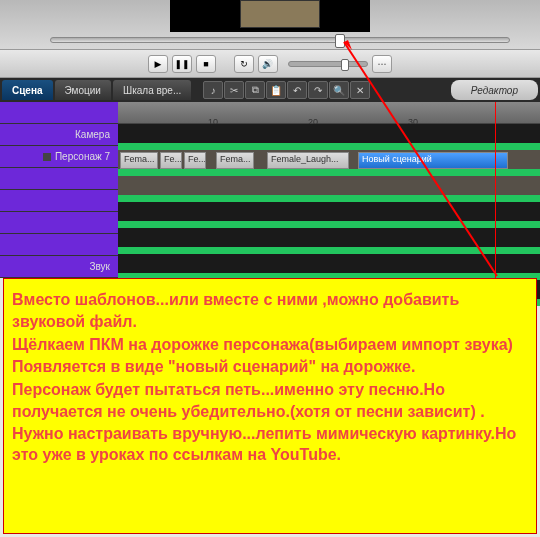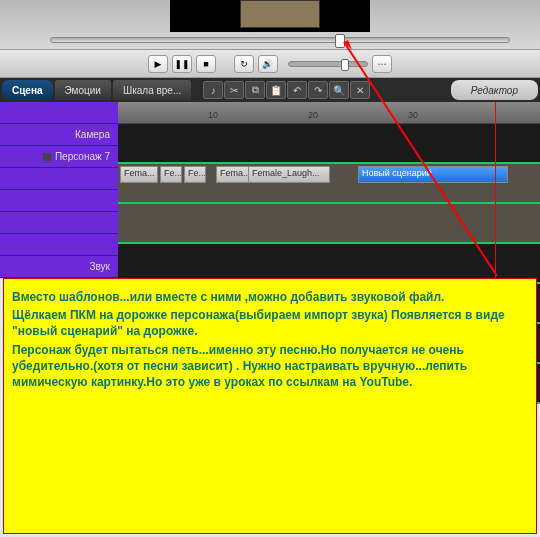--- a/index.html
+++ b/index.html
@@ -11,41 +11,41 @@
   .scrub-track { position: absolute; bottom: 6px; left: 50px; right: 30px; height: 6px; background: linear-gradient(to bottom,#aaa,#ddd); border: 1px solid #888; border-radius: 3px; }
   .scrub-handle { position: absolute; left: 62%; top: -4px; width: 10px; height: 14px; background: #fff; border: 1px solid #666; border-radius: 2px; }
   
   .controls-bar { height: 28px; background: linear-gradient(to bottom,#e8e8e8,#c8c8c8); display: flex; align-items: center; justify-content: center; gap: 4px; border-bottom: 1px solid #999; }
   .ctrl-btn { width: 20px; height: 18px; background: linear-gradient(to bottom,#fff,#ddd); border: 1px solid #999; border-radius: 3px; display: flex; align-items: center; justify-content: center; font-size: 9px; cursor: pointer; }
   .volume-track { width: 80px; height: 6px; background: #aaa; border: 1px solid #888; border-radius: 3px; margin-left: 6px; position: relative; }
   .volume-handle { position: absolute; right: 18px; top: -3px; width: 8px; height: 12px; background: #fff; border: 1px solid #666; border-radius: 2px; }
   
   .tab-row { height: 24px; background: #2a2a2a; display: flex; align-items: center; gap: 2px; padding: 0 2px; }
   .tab { padding: 4px 10px; background: linear-gradient(to bottom,#555,#333); color: #ddd; font-size: 10px; height: 20px; display: flex; align-items: center; border-radius: 3px 3px 0 0; cursor: pointer; }
-  .tab.active { background: linear-gradient(to bottom,#1a5080,#0a3560); color: #fff; font-weight: bold; border-radius: 7px; }
+  .tab.active { background: linear-gradient(to bottom,#1a5080,#0a3560); color: #fff; font-weight: bold; }
   .tab.editor { font-style: italic; background: linear-gradient(to bottom,#e0e0e0,#c0c0c0); color:#333; margin-left: auto; padding: 2px 20px; border-radius: 8px; }
   .tool-icons { display: flex; gap: 1px; margin-left: 10px; }
   .tool-icon { width: 20px; height: 18px; background: #444; border: 1px solid #666; border-radius: 2px; display:flex; align-items:center; justify-content:center; font-size:10px; color:#ccc; cursor:pointer; }
   
   .timeline-area { background: #1a1a1a; height: 176px; display: flex; }
   .track-labels { width: 118px; background: #6d28d9; }
   .track-label { height: 22px; border-bottom: 1px solid #333; color: #888; font-size: 10px; display: flex; align-items: center; justify-content: flex-end; padding-right: 8px; font-style: italic; }
   .track-label.active { color: #ddd; font-style: normal; }
   .track-label .handle { width:8px; height:8px; background:#444; margin-right:4px; }
   .ruler { height: 22px; background: linear-gradient(to bottom,#888,#666); color:#333; font-size:9px; position:relative; border-bottom:1px solid #444; }
-  .ruler-tick { position:absolute; top:8px; color:#333;text-align:right; }
+  .ruler-tick { position:absolute; top:15px; color:#333;text-align:right; }
   .tracks { flex:1; position:relative; }
-  .track-row { height:40px; border-bottom:2px solid #22c55e; background:#565048; position:relative; }
+  .track-row { height:26px; border-bottom:7px solid #22c55e; background:#565048; position:relative; }
   .track-row.dark { background:#1a1a1a; }
   .clip { position:absolute; top:2px; height:17px; background:linear-gradient(to bottom,#ddd,#bbb); border:1px solid #888; font-size:9px; color:#333; padding:1px 3px; overflow:hidden; white-space:nowrap; cursor:pointer; }
   .clip.scenario { background:linear-gradient(to bottom,#4da0ff,#2070d0); color:#fff; }
   
   .arrow-line { position:absolute; z-index:50; }
   
-  .annotation { position:absolute; top:278px; left:3px; right:3px; bottom:3px; background:#ffff00; border:1px solid #cc0000; padding:10px 8px; color:#0f766e; font-size:12px; line-height:1.35; font-weight:bold; }
+  .annotation { position:absolute; top:278px; left:3px; right:3px; bottom:3px; background:#ffff00; border:1px solid #cc0000; padding:10px 8px; color:#ef4444; font-size:16px; line-height:1.35; font-weight:bold; }
   .annotation p { margin-bottom: 2px; }
 </style>
 </head>
 <body>
 
 <div class="preview-area">
   <div class="preview-video">
     <div class="preview-thumb"></div>
   </div>
   <div class="scrub-track">
@@ -102,21 +102,21 @@
       <span class="ruler-tick" style="left:90px">10</span>
       <span class="ruler-tick" style="left:190px">20</span>
       <span class="ruler-tick" style="left:290px">30</span>
     </div>
     <div class="track-row dark"></div>
     <div class="track-row">
       <div class="clip" style="left:2px;width:38px">Fema...</div>
       <div class="clip" style="left:42px;width:22px">Fe...</div>
       <div class="clip" style="left:66px;width:22px">Fe...</div>
       <div class="clip" style="left:98px;width:38px">Fema...</div>
-      <div class="clip" style="left:130px;width:82px">Female_Laugh...</div>
+      <div class="clip" style="left:149px;width:82px">Female_Laugh...</div>
       <div class="clip scenario" style="left:240px;width:150px">Новый сценарий</div>
     </div>
     <div class="track-row"></div>
     <div class="track-row dark"></div>
     <div class="track-row dark"></div>
     <div class="track-row dark"></div>
     <div class="track-row dark"></div>
     <div style="position:absolute; left:377px; top:0; bottom:0; width:1px; background:#ff0000;"></div>
   </div>
 </div>

